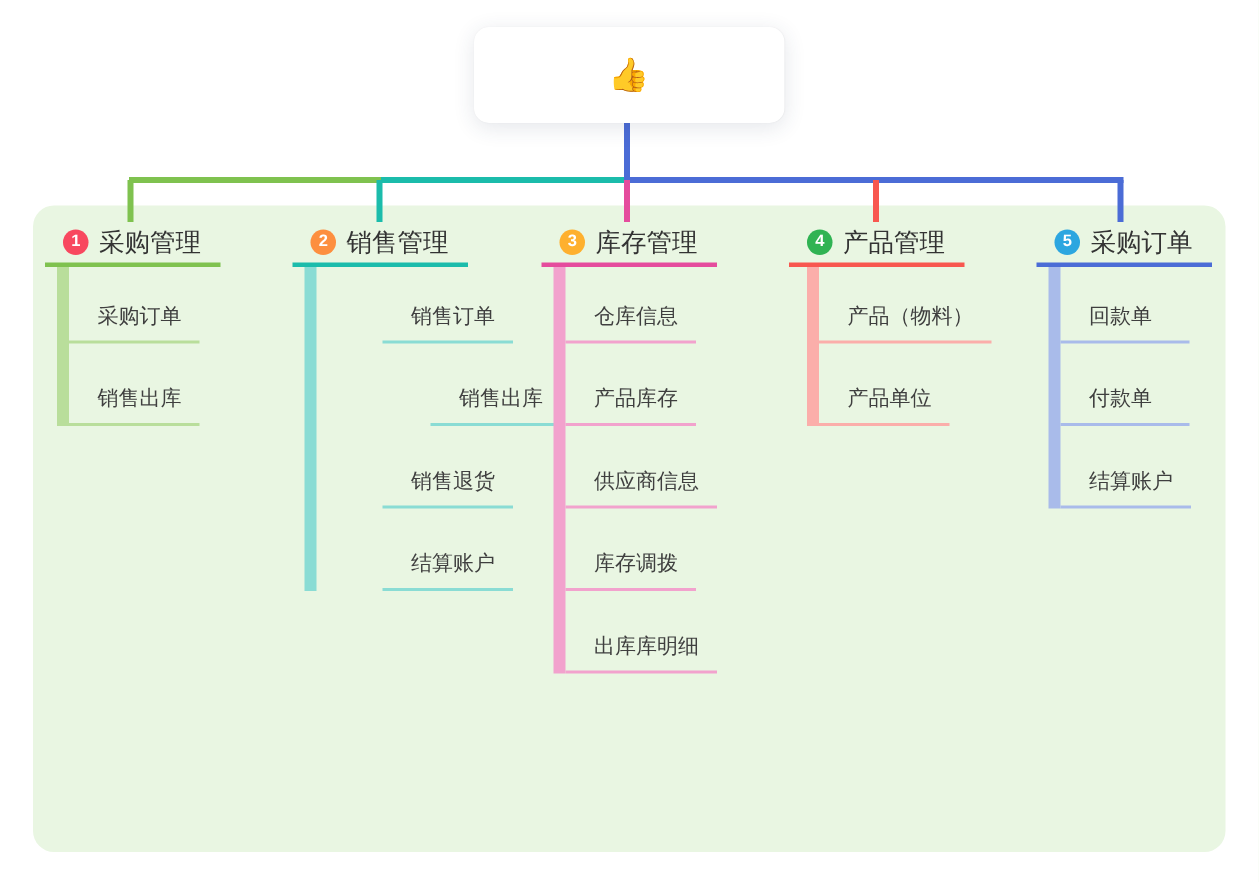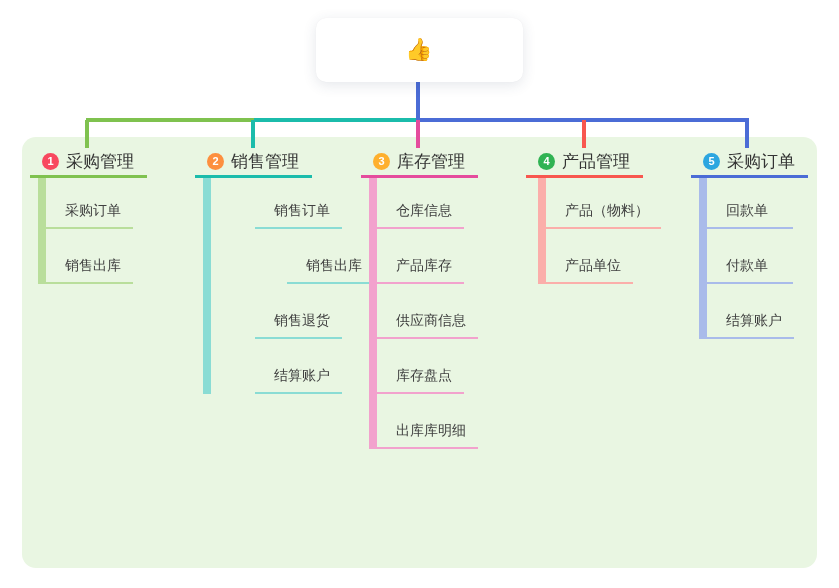--- a/index.html
+++ b/index.html
@@ -140,21 +140,21 @@
 
   <div class="branch col3">
     <div class="branch-title" style="border-bottom-color: rgb(229, 76, 157);">
       <span class="badge" style="background: rgb(254, 176, 46);">3</span>
       <span>库存管理</span>
     </div>
     <div class="children" style="border-left-color: rgb(242, 162, 205);">
       <div class="child" style="border-bottom-color: rgb(242, 162, 205);">仓库信息</div>
       <div class="child" style="border-bottom-color: rgb(242, 162, 205); text-align: right;">产品库存</div>
       <div class="child" style="border-bottom-color: rgb(242, 162, 205);">供应商信息</div>
-      <div class="child" style="border-bottom-color: rgb(242, 162, 205);">库存盘点</div>
+      <div class="child" style="border-bottom-color: rgb(242, 162, 205);">库存调拨</div>
       <div class="child" style="border-bottom-color: rgb(242, 162, 205);">出库库明细</div>
     </div>
   </div>
 
   <div class="branch col4">
     <div class="branch-title" style="border-bottom-color: rgb(248, 87, 79);">
       <span class="badge" style="background: rgb(48, 179, 83);">4</span>
       <span>产品管理</span>
     </div>
     <div class="children" style="border-left-color: rgb(251, 174, 170); margin-left: 12px;">

